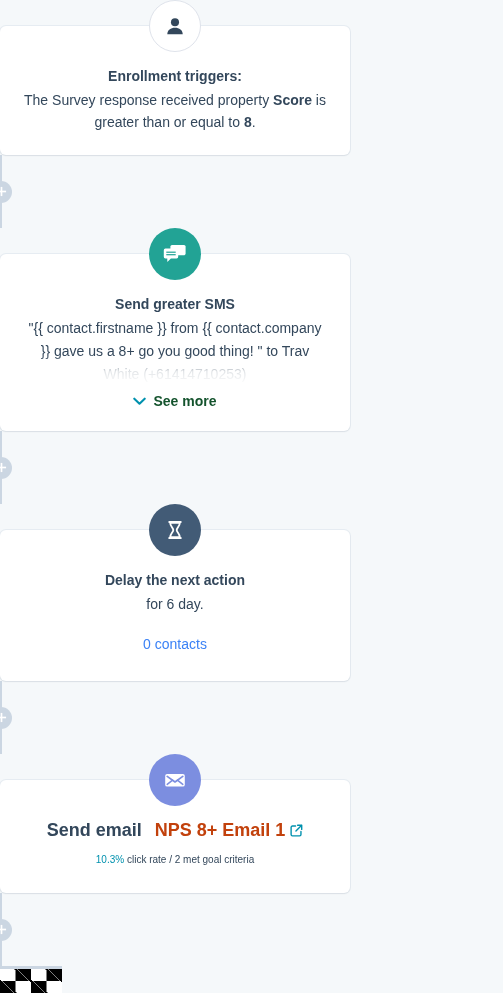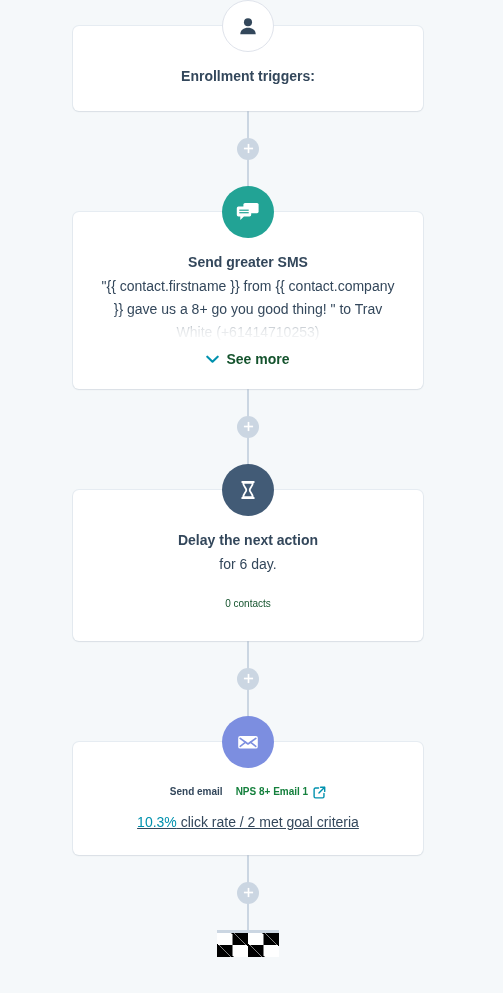--- a/index.html
+++ b/index.html
@@ -17,21 +17,21 @@
   }
 
   
   .flow-canvas {
     position: relative;
     width: 496px;
     height: 993px;
     background: #f5f8fa;
     display: flex;
     flex-direction: column;
-    align-items: center;
+    align-items: flex-start;
   }
 
   
   .connector-with-add {
     position: relative;
     width: 2px;
     background: #cbd6e2;
     height: 75px;
     display: flex;
     align-items: center;
@@ -99,23 +99,23 @@
     color: #33475b;
     margin: 0 0 3px 0;
   }
   .card-body {
     font-size: 14px;
     line-height: 22px;
     color: #33475b;
     margin: 0;
   }
   .card-sub {
-    font-size: 10px;
+    font-size: 14px;
     line-height: 22px;
-    color: #14532d;
+    color: #3b82f6;
     margin: 18px 0 4px 0;
   }
   b.inline-strong { font-weight: bold; }
 
   
   .sms-message-wrap {
     position: relative;
     max-height: 68px;
     overflow: hidden;
   }
@@ -143,46 +143,45 @@
     margin-top: 8px;
     color: #14532d;
     font-size: 14px;
     font-weight: bold;
     cursor: pointer;
   }
   .see-more svg { display: block; }
 
   
   .email-title-line {
-    font-size: 10px;
+    font-size: 18px;
     font-weight: bold;
     line-height: 20px;
     color: #33475b;
     display: flex;
     align-items: center;
     justify-content: center;
     gap: 5px;
     flex-wrap: wrap;
   }
   .email-link {
-    color: #15803d;
+    color: #c2410c;
     font-weight: bold;
     text-decoration: none;
     cursor: pointer;
     margin-left: 8px;
   }
   .ext-icon { display: inline-flex; align-items: center; cursor: pointer; }
   .ext-icon svg { display: block; }
 
   .email-stats {
-    font-size: 14px;
+    font-size: 10px;
     line-height: 22px;
     color: #33475b;
     margin: 9px 0 0 0;
-    text-decoration: underline;
   }
   .stat-accent { color: #0091ae; }
 
   
   .end-flag {
     width: 62px;
     flex: none;
     position: relative;
   }
   .flag-pole-bar {
@@ -208,20 +207,21 @@
 
   <div class="step">
     <div class="step-icon trigger">
       <svg width="22" height="22" viewBox="0 0 24 24" aria-hidden="true">
         <circle cx="12" cy="8" r="4.4" fill="#33475b"></circle>
         <path d="M3.6 21c0-4.4 3.8-7 8.4-7s8.4 2.6 8.4 7z" fill="#33475b"></path>
       </svg>
     </div>
     <div class="card">
       <div class="card-title">Enrollment triggers:</div>
+      <p class="card-body"><span>The Survey response received property </span><b class="inline-strong">Score</b><span> is greater than or equal to </span><b class="inline-strong">8</b><span>.</span></p>
     </div>
   </div>
 
   <div class="connector-with-add">
     <div class="add-button">
       <svg width="11" height="11" viewBox="0 0 12 12" aria-hidden="true">
         <rect x="5.1" y="1" width="1.8" height="10" fill="#ffffff"></rect>
         <rect x="1" y="5.1" width="10" height="1.8" fill="#ffffff"></rect>
       </svg>
     </div>

